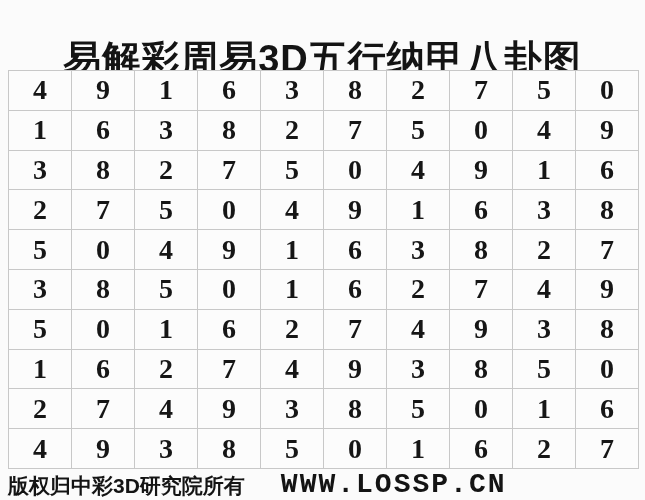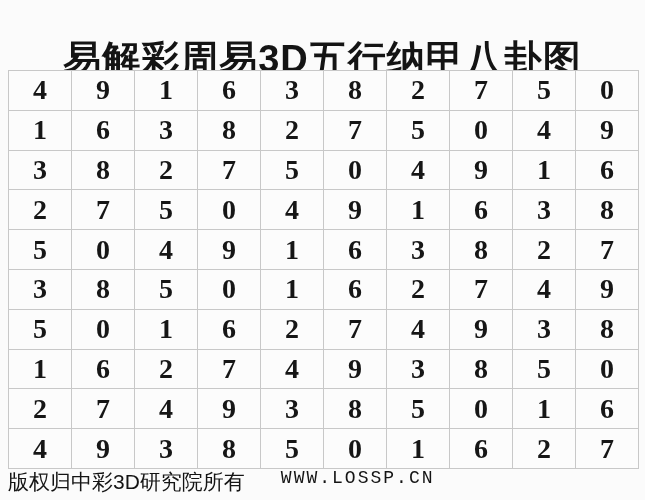--- a/index.html
+++ b/index.html
@@ -57,31 +57,31 @@
     font-size: 28px;
     color: #161616;
     line-height: 1;
   }
   .footer {
     position: absolute;
     left: 8px;
     top: 468px;
     height: 32px;
     display: flex;
-    align-items: flex-start;
+    align-items: flex-end;
     font-size: 21px;
-    font-weight: normal;
+    font-weight: bold;
     color: #141414;
     white-space: nowrap;
   }
   .footer .website {
     margin-left: 36px;
     font-family: "Liberation Mono", monospace;
     letter-spacing: 2px;
-    font-size: 18px;
+    font-size: 28px;
   }
 </style>
 </head>
 <body>
 
 <div class="page">
   <h1 class="title">易解彩周易3D五行纳甲八卦图</h1>
 
   <div class="grid">
       <div class="cell">4</div>

